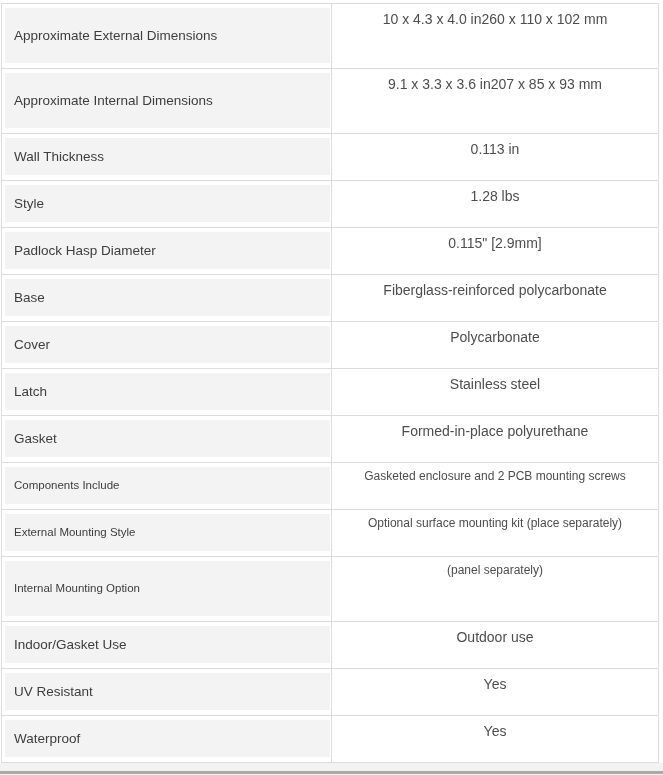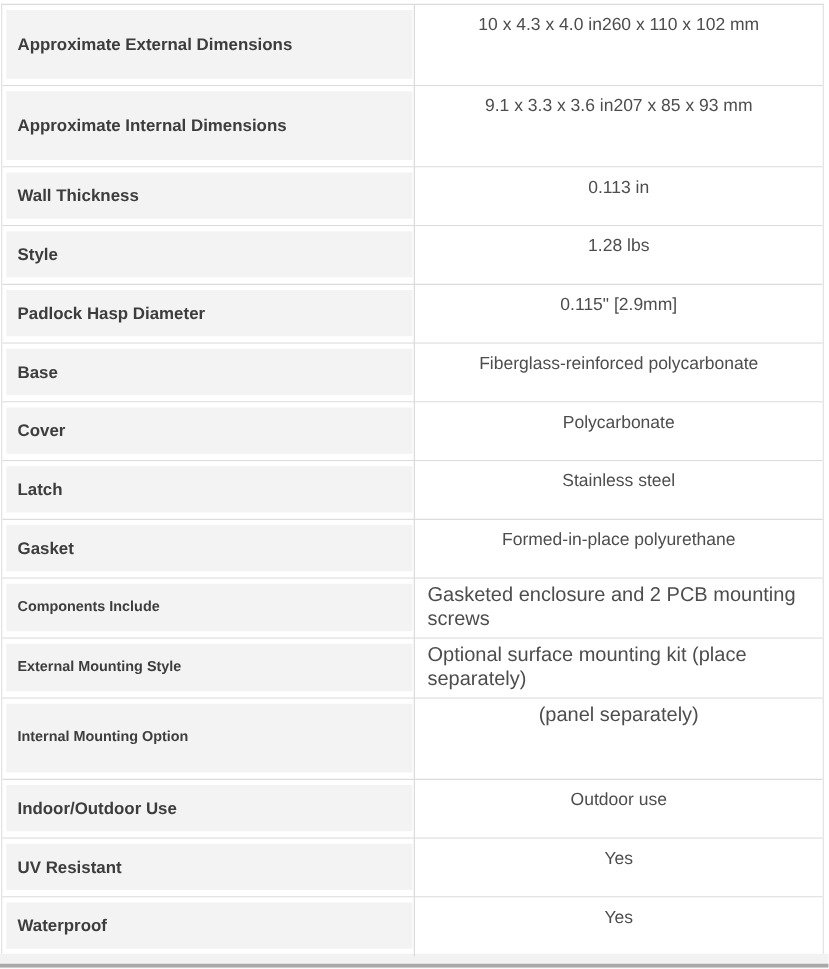--- a/index.html
+++ b/index.html
@@ -58,31 +58,31 @@
     min-height:37px;
     display:flex;
     justify-content:center;
     padding-left:12px;
     padding-right:10px;
   }
   .row.tall .label-cell,
   .row.tall .value-cell{min-height:55px;}
   .spec-label{
     font-size:13.5px;
-    font-weight:bold;
+    font-weight:normal;
     color:var(--label-text);
     line-height:17px;
   }
   .value-line{
     font-size:14px;
     color:var(--value-text);
     line-height:23px;
   }
   .row.small .spec-label{font-size:11.5px;}
-  .row.small .value-line{font-size:16px;line-height:19px;}
+  .row.small .value-line{font-size:12px;line-height:19px;}
   .bottom-bar{
     position:absolute;
     left:0;right:0;bottom:0;
     height:12px;
     background:var(--bar-bg);
   }
   .bottom-bar .bar-line{
     position:absolute;
     left:0;right:0;bottom:1px;
     height:3px;
@@ -199,21 +199,21 @@
     <div class="label-cell">
       <span class="spec-label">Internal Mounting Option</span>
     </div>
     <div class="value-cell">
           <div class="value-line">(panel separately)</div>
         </div>
   </div>
 
   <div class="row">
     <div class="label-cell">
-      <span class="spec-label">Indoor/Outdoor Use</span>
+      <span class="spec-label">Indoor/Gasket Use</span>
     </div>
     <div class="value-cell">
           <div class="value-line">Outdoor use</div>
         </div>
   </div>
 
   <div class="row">
     <div class="label-cell">
       <span class="spec-label">UV Resistant</span>
     </div>

